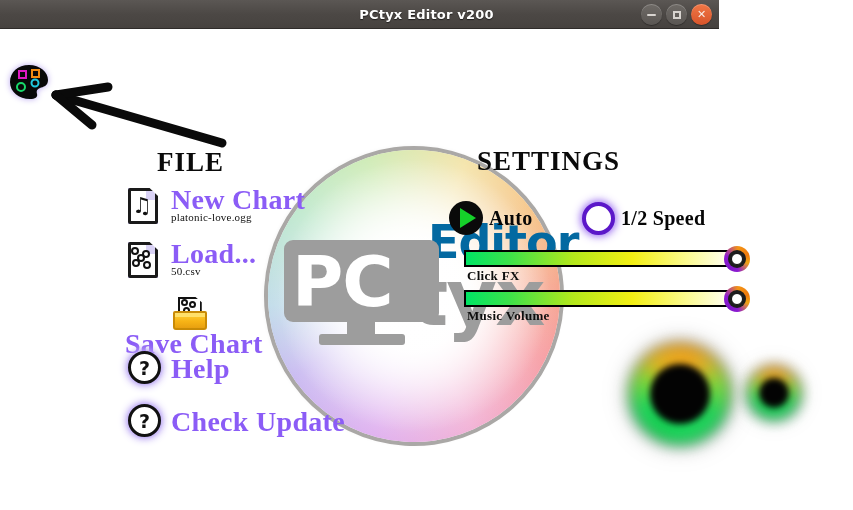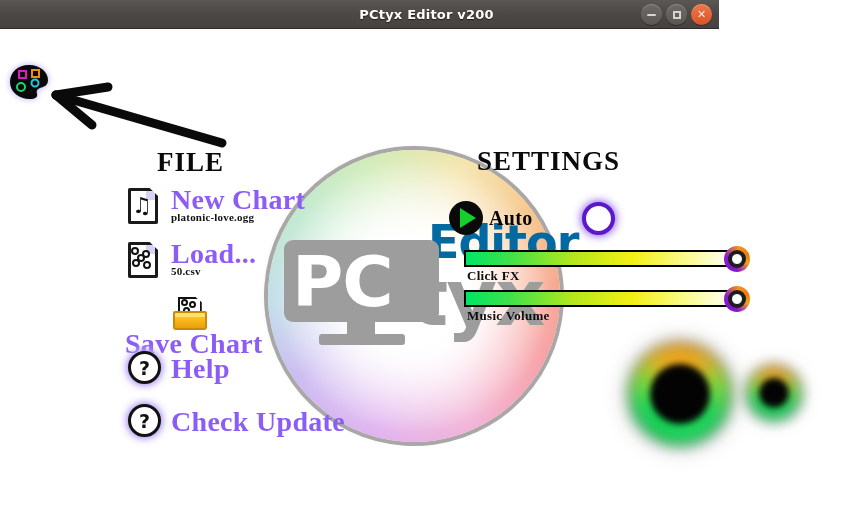--- a/index.html
+++ b/index.html
@@ -115,21 +115,21 @@
 
   
   .menu-item{position:absolute;display:flex;align-items:center;}
   .mi-icon{position:relative;width:38px;height:38px;flex:0 0 38px;margin-right:8px;}
   .mi-text{display:flex;flex-direction:column;justify-content:center;}
   .mi-label{
     font-family:"Liberation Serif", serif;font-weight:bold;
     font-size:28px;color:#8b5cf6;line-height:21px;letter-spacing:.3px;
   }
   .mi-sub{
-    font-family:"Liberation Serif", serif;font-weight:bold;
+    font-family:"Liberation Serif", serif;font-weight:normal;
     font-size:11px;color:#111;line-height:13px;margin-top:1px;letter-spacing:.2px;
   }
 
   
   .doc-icon{
     position:absolute;left:3px;top:1px;width:30px;height:36px;
     background:#fff;
     border:3px solid #1a1a1a;
     box-sizing:border-box;
     border-radius:2px;
@@ -384,20 +384,21 @@
 
   <div class="heading" id="settings-heading">SETTINGS</div>
 
   <div class="toggle" style="left:449px;top:172px;">
     <div class="btn-play"></div>
     <div class="tg-label">Auto</div>
   </div>
 
   <div class="toggle" style="left:582px;top:173px;">
     <div class="btn-ring-empty"></div>
+    <div class="tg-label">1/2 Speed</div>
   </div>
 
   <div class="slider" style="left:464px;top:221px;">
     <div class="sl-track">
       <div class="sl-fill" style="width:100%;"></div>
       <div class="sl-knob" style="left:258px;"></div>
     </div>
     <div class="sl-label">Click FX</div>
   </div>
 

